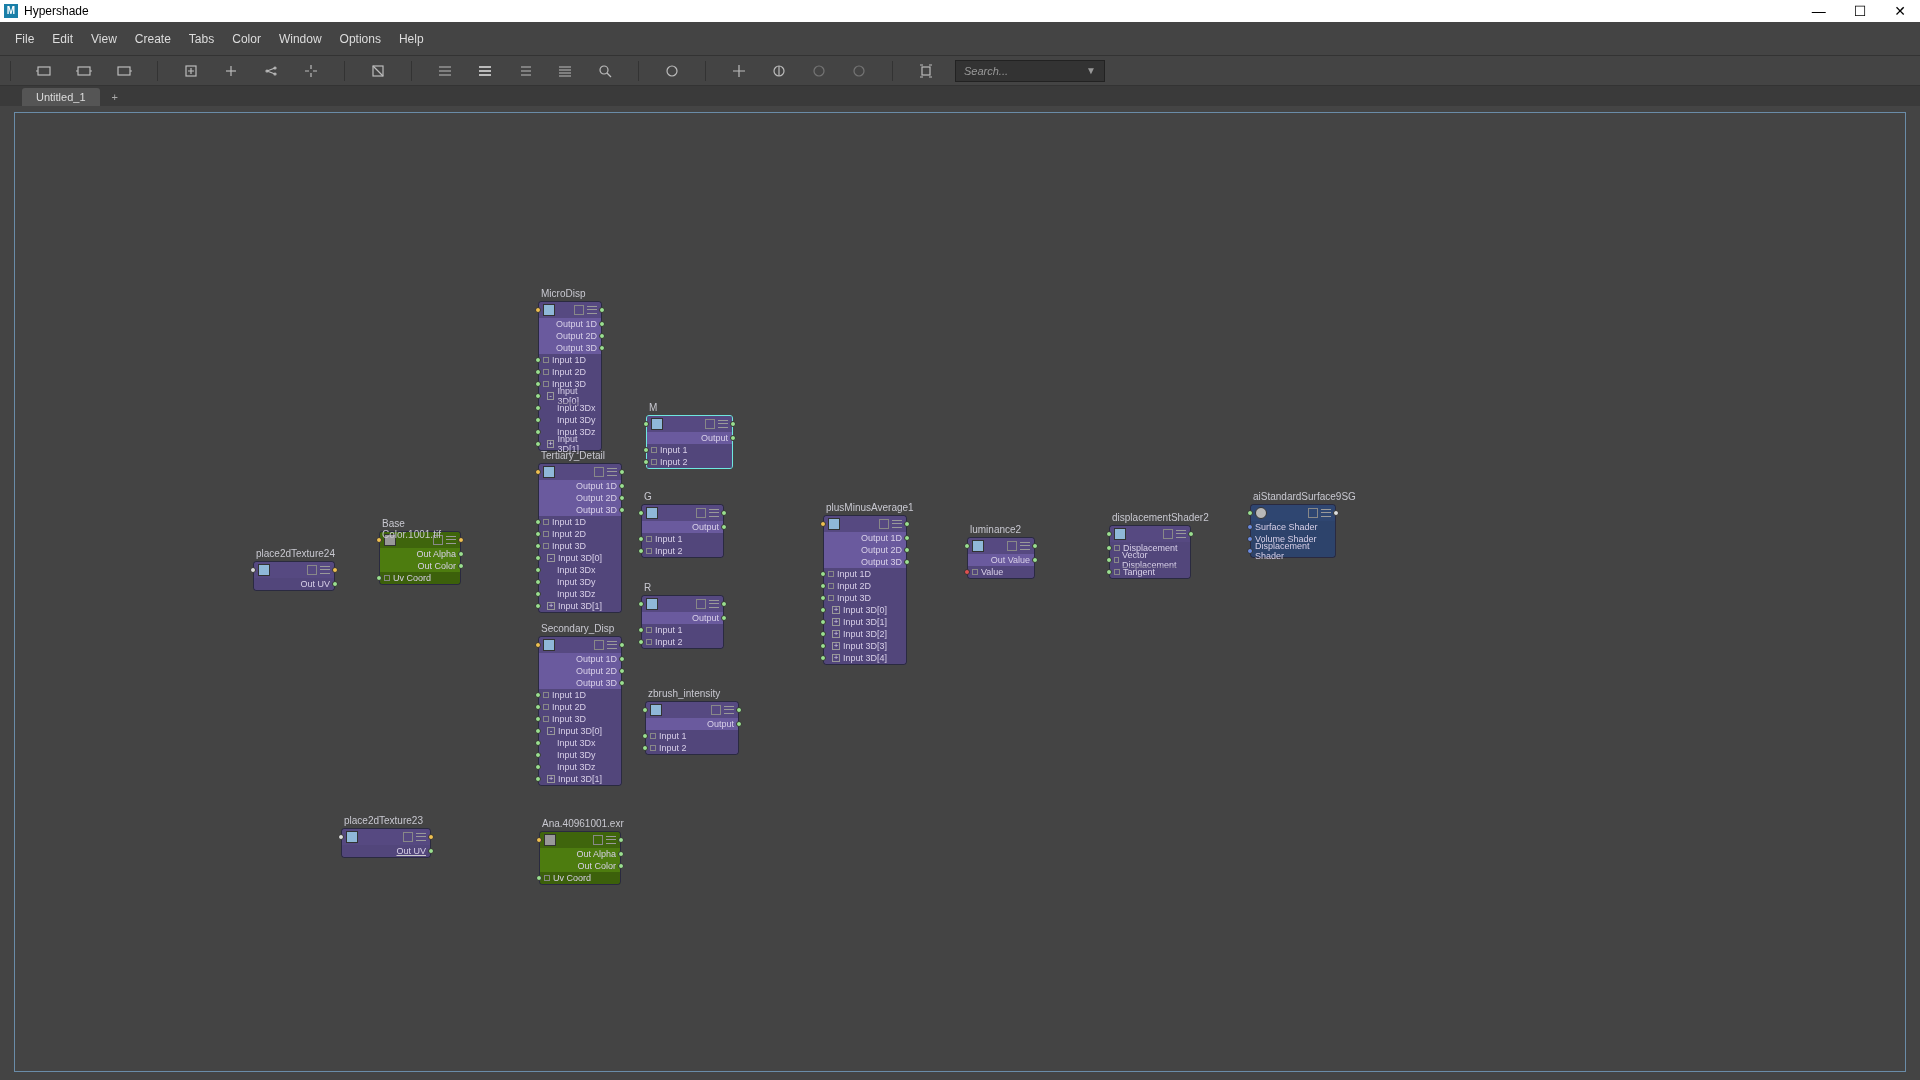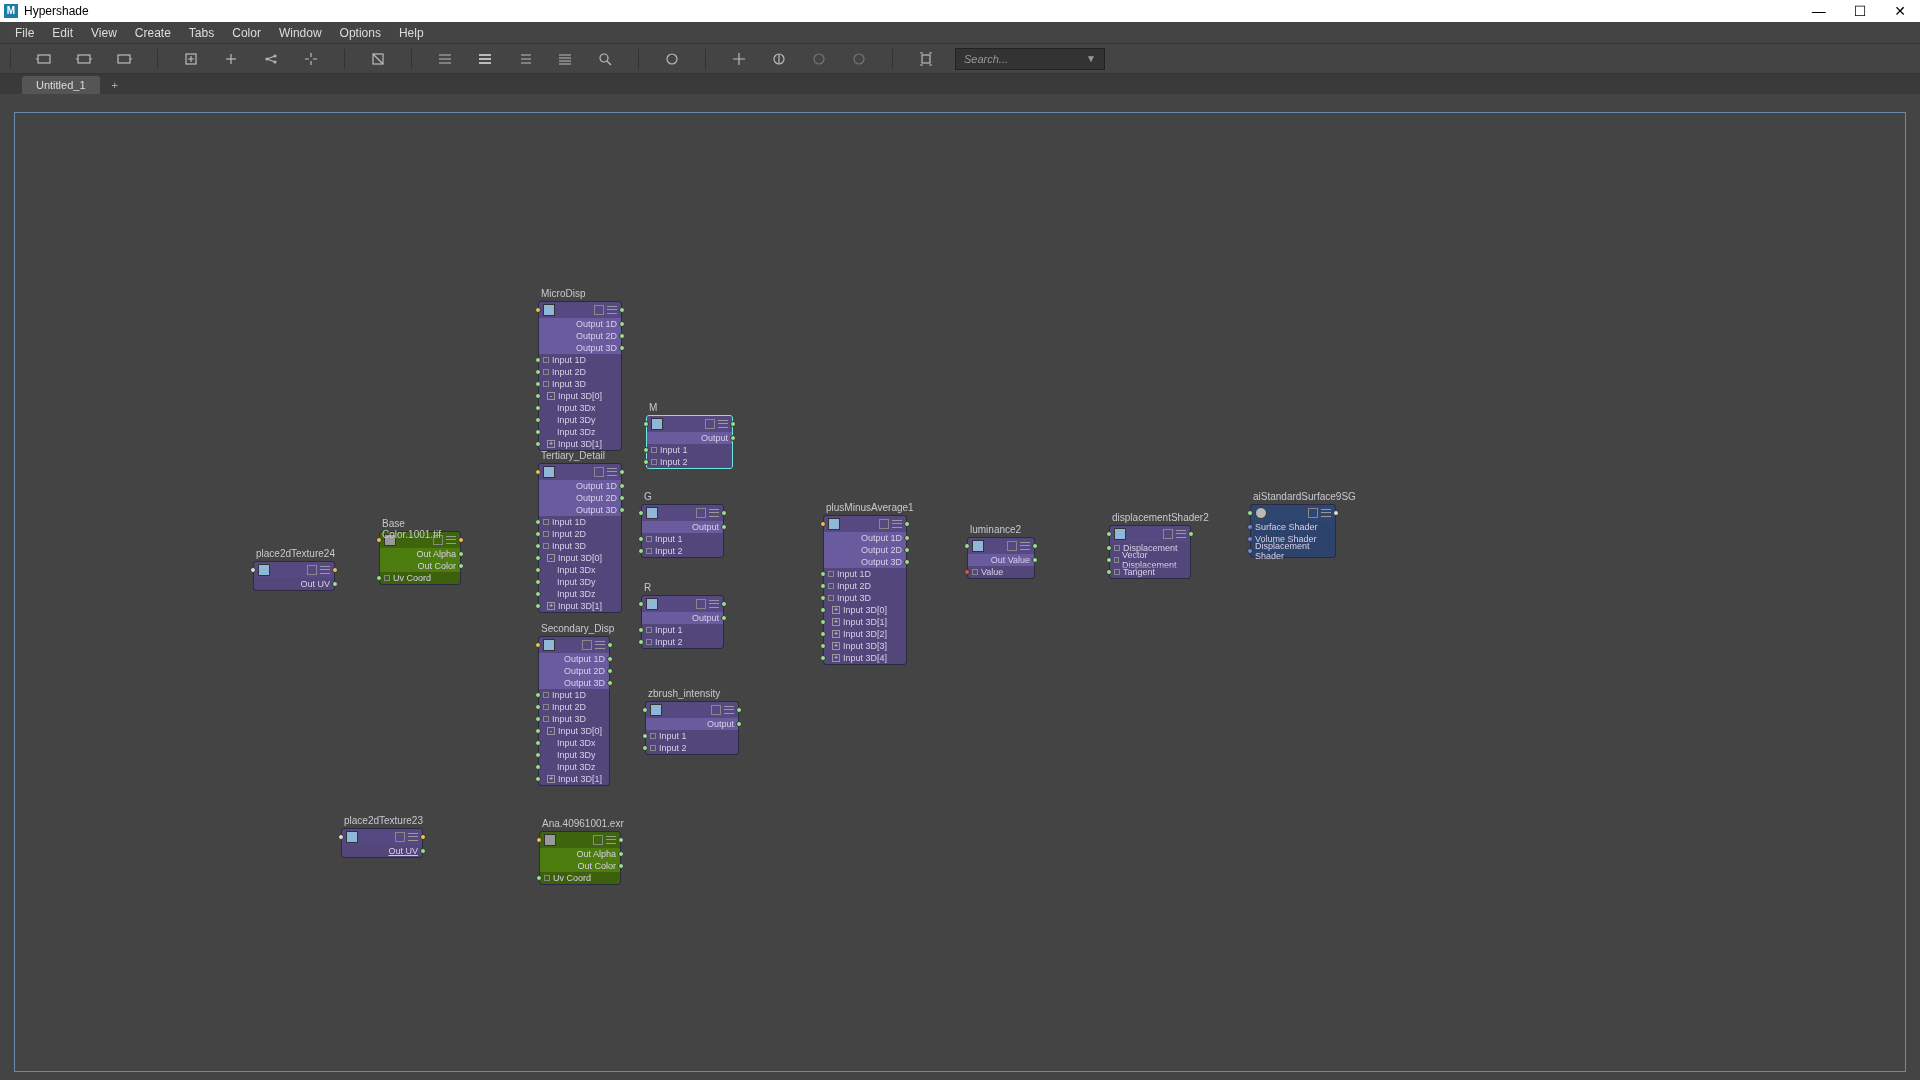--- a/index.html
+++ b/index.html
@@ -5,21 +5,21 @@
 * { margin:0; padding:0; box-sizing:border-box; font-family:"Segoe UI",Arial,sans-serif; }
 body { background:#444; color:#ccc; font-size:11px; width:1920px; height:1080px; overflow:hidden; position:relative; }
 
 
 .titlebar { height:22px; background:#fff; color:#000; display:flex; align-items:center; padding:0 4px; font-size:12px; }
 .titlebar .logo { width:14px; height:14px; background:#1a7fa8; color:#fff; text-align:center; line-height:14px; font-size:10px; font-weight:bold; margin-right:6px; }
 .titlebar .wctrls { margin-left:auto; display:flex; gap:28px; padding-right:10px; }
 .titlebar .wctrl { font-size:14px; cursor:pointer; }
 
 
-.menubar { height:22px; background:#444; border-bottom:1px solid #333; display:flex; align-items:center; padding:0 6px; }
+.menubar { height:34px; background:#444; border-bottom:1px solid #333; display:flex; align-items:center; padding:0 6px; }
 .menubar span { padding:0 9px; font-size:12px; color:#ddd; }
 
 
 .toolbar { height:30px; background:#444; border-bottom:1px solid #333; display:flex; align-items:center; padding:0 6px; gap:18px; }
 .toolbar .sep { width:1px; height:20px; background:#333; margin:0 4px; }
 .toolbtn { width:22px; height:22px; display:flex; align-items:center; justify-content:center; cursor:pointer; }
 .toolbtn svg { width:16px; height:16px; stroke:#bbb; fill:none; stroke-width:1.2; }
 .search { width:150px; height:22px; background:#333; border:1px solid #222; color:#999; padding:0 8px; font-style:italic; font-size:11px; display:flex; align-items:center; justify-content:space-between; }
 .search .chev { font-size:10px; }
 
@@ -298,21 +298,21 @@
         <span>Out Color</span>
         <div class="port r"></div>
       </div>
   <div class="row dark">
         <div class="port l"></div>
         <div class="dd"></div>
         <span>Uv Coord</span>
       </div>
 </div>
 
-<div class="node" style="left:523px; top:188px; width:84px;">
+<div class="node" style="left:523px; top:188px; width:64px;">
   <div class="titlebox">MicroDisp</div>
   <div class="head">
         <div class="ico"></div>
         <div class="hbox"></div>
         <div class="hlines">
           <i></i>
           <i></i>
           <i></i>
         </div>
       </div>
@@ -426,21 +426,21 @@
         <div class="port l"></div>
         <span style="margin-left:14px">Input 3Dz</span>
       </div>
   <div class="row dark">
         <div class="port l"></div>
         <div class="plus">+</div>
         <span>Input 3D[1]</span>
       </div>
 </div>
 
-<div class="node" style="left:523px; top:523px; width:72px;">
+<div class="node" style="left:523px; top:523px; width:84px;">
   <div class="titlebox">Secondary_Disp</div>
   <div class="head">
         <div class="ico"></div>
         <div class="hbox"></div>
         <div class="hlines">
           <i></i>
           <i></i>
           <i></i>
         </div>
       </div>
@@ -754,21 +754,21 @@
   <div class="row dark">
         <div class="port bl l"></div>
         <span>Volume Shader</span>
       </div>
   <div class="row dark">
         <div class="port bl l"></div>
         <span>Displacement Shader</span>
       </div>
 </div>
 
-<div class="node" style="left:326px; top:715px; width:82px;text-decoration:underline;">
+<div class="node" style="left:326px; top:715px; width:90px;text-decoration:underline;">
   <div class="titlebox">place2dTexture23</div>
   <div class="head">
         <div class="ico"></div>
         <div class="hbox"></div>
         <div class="hlines">
           <i></i>
           <i></i>
           <i></i>
         </div>
       </div>

